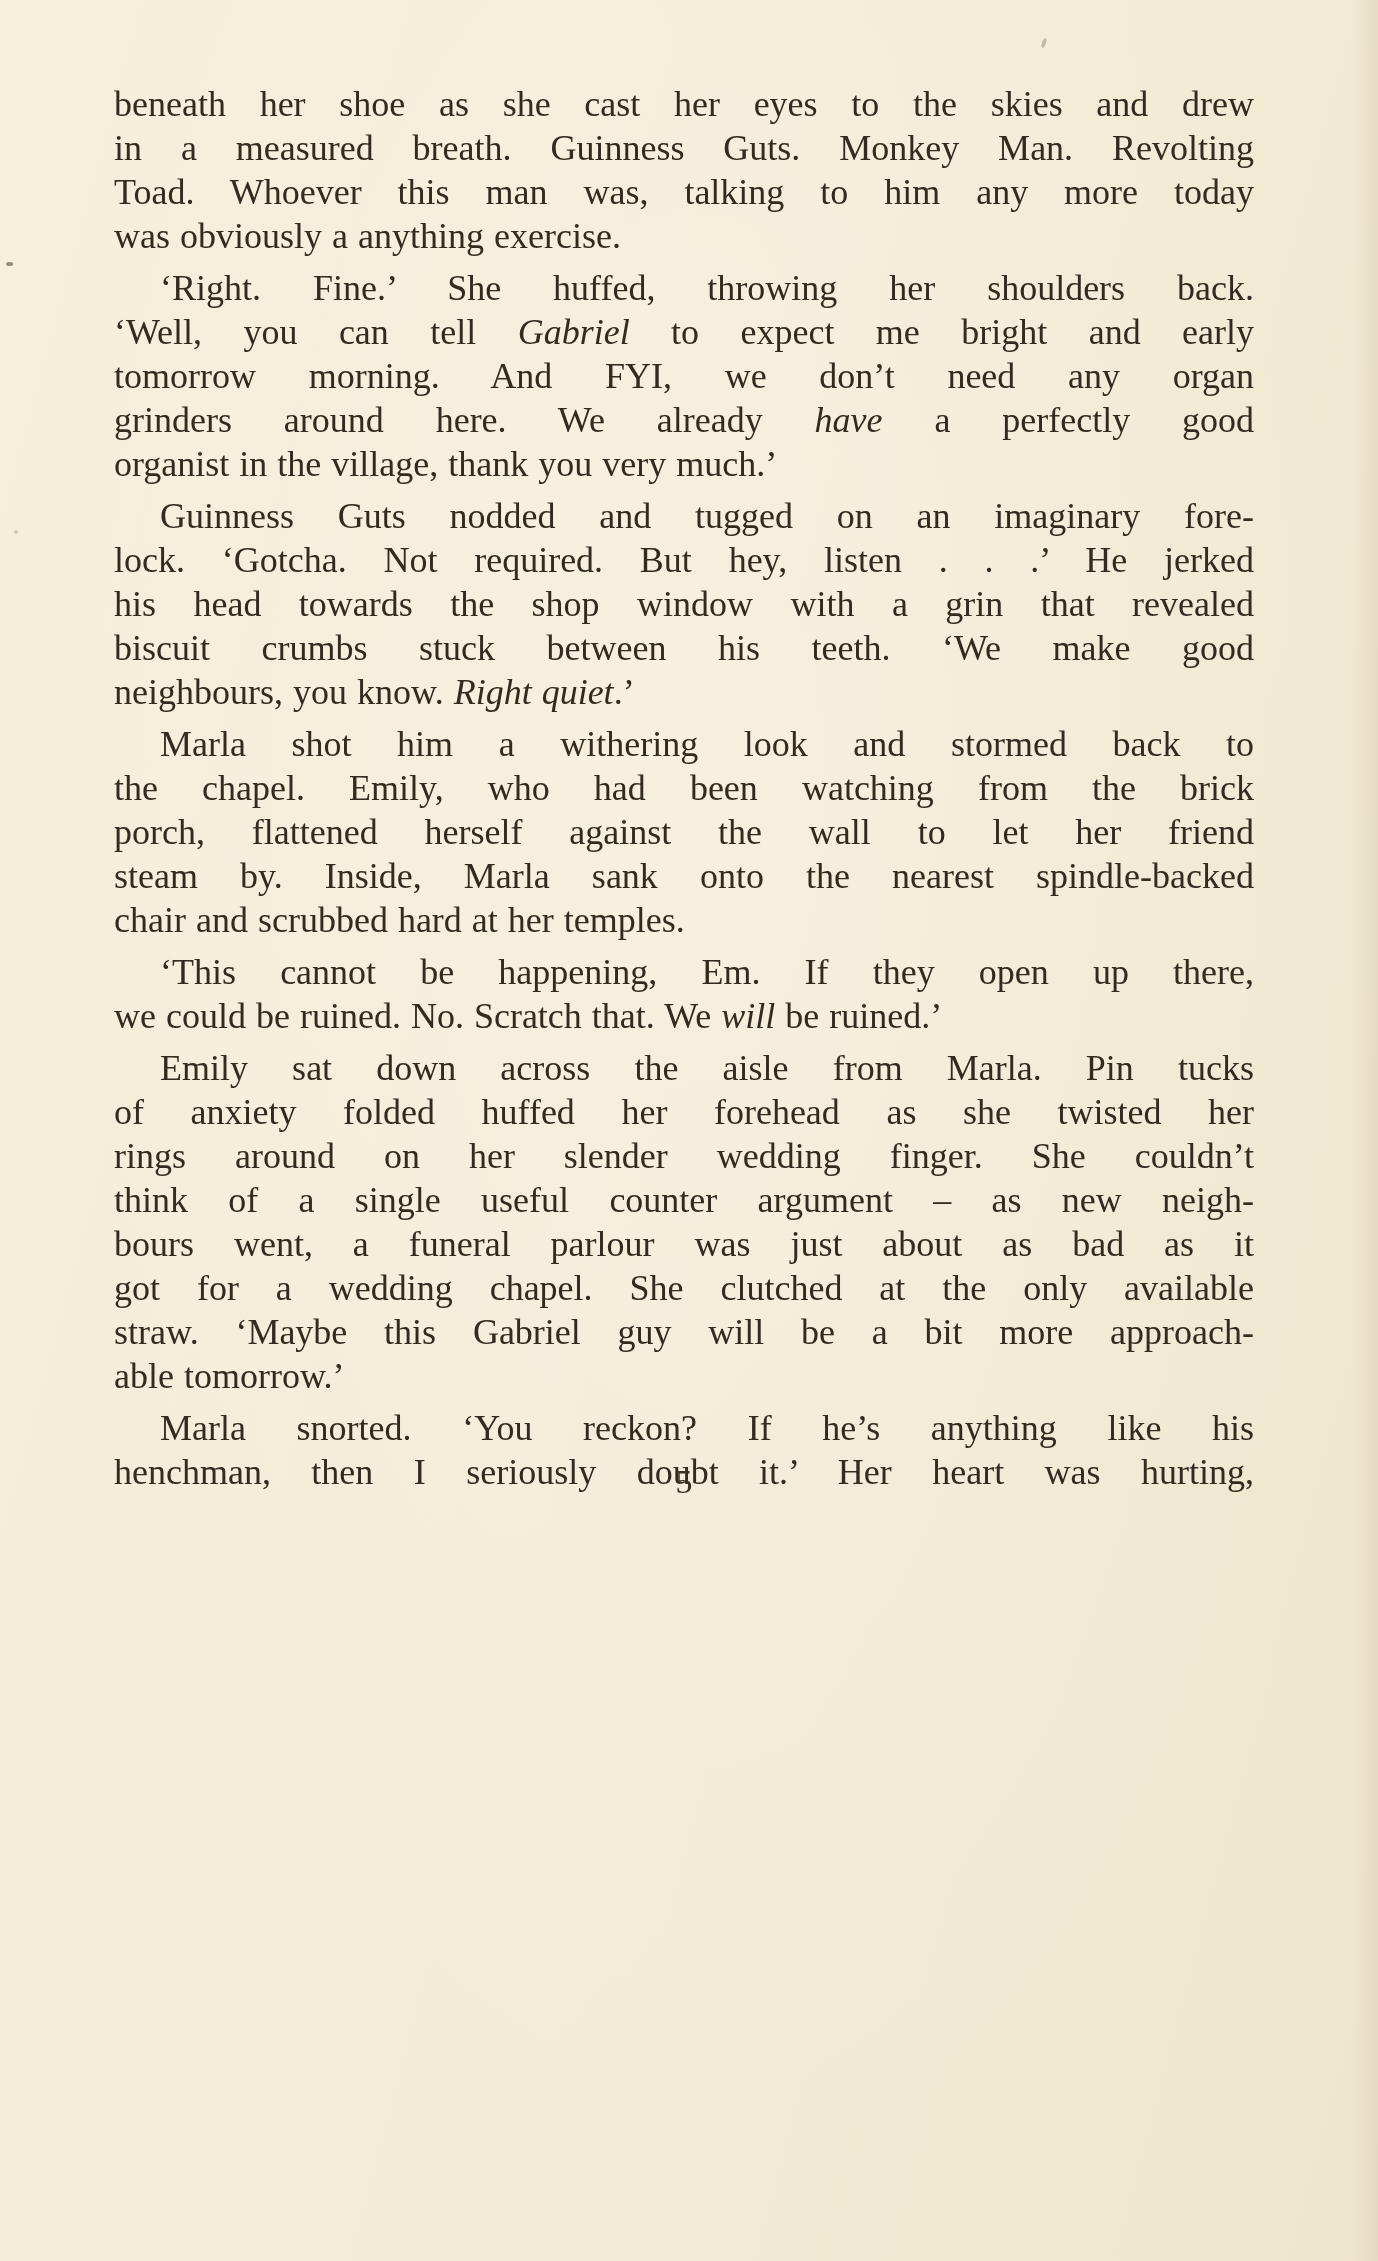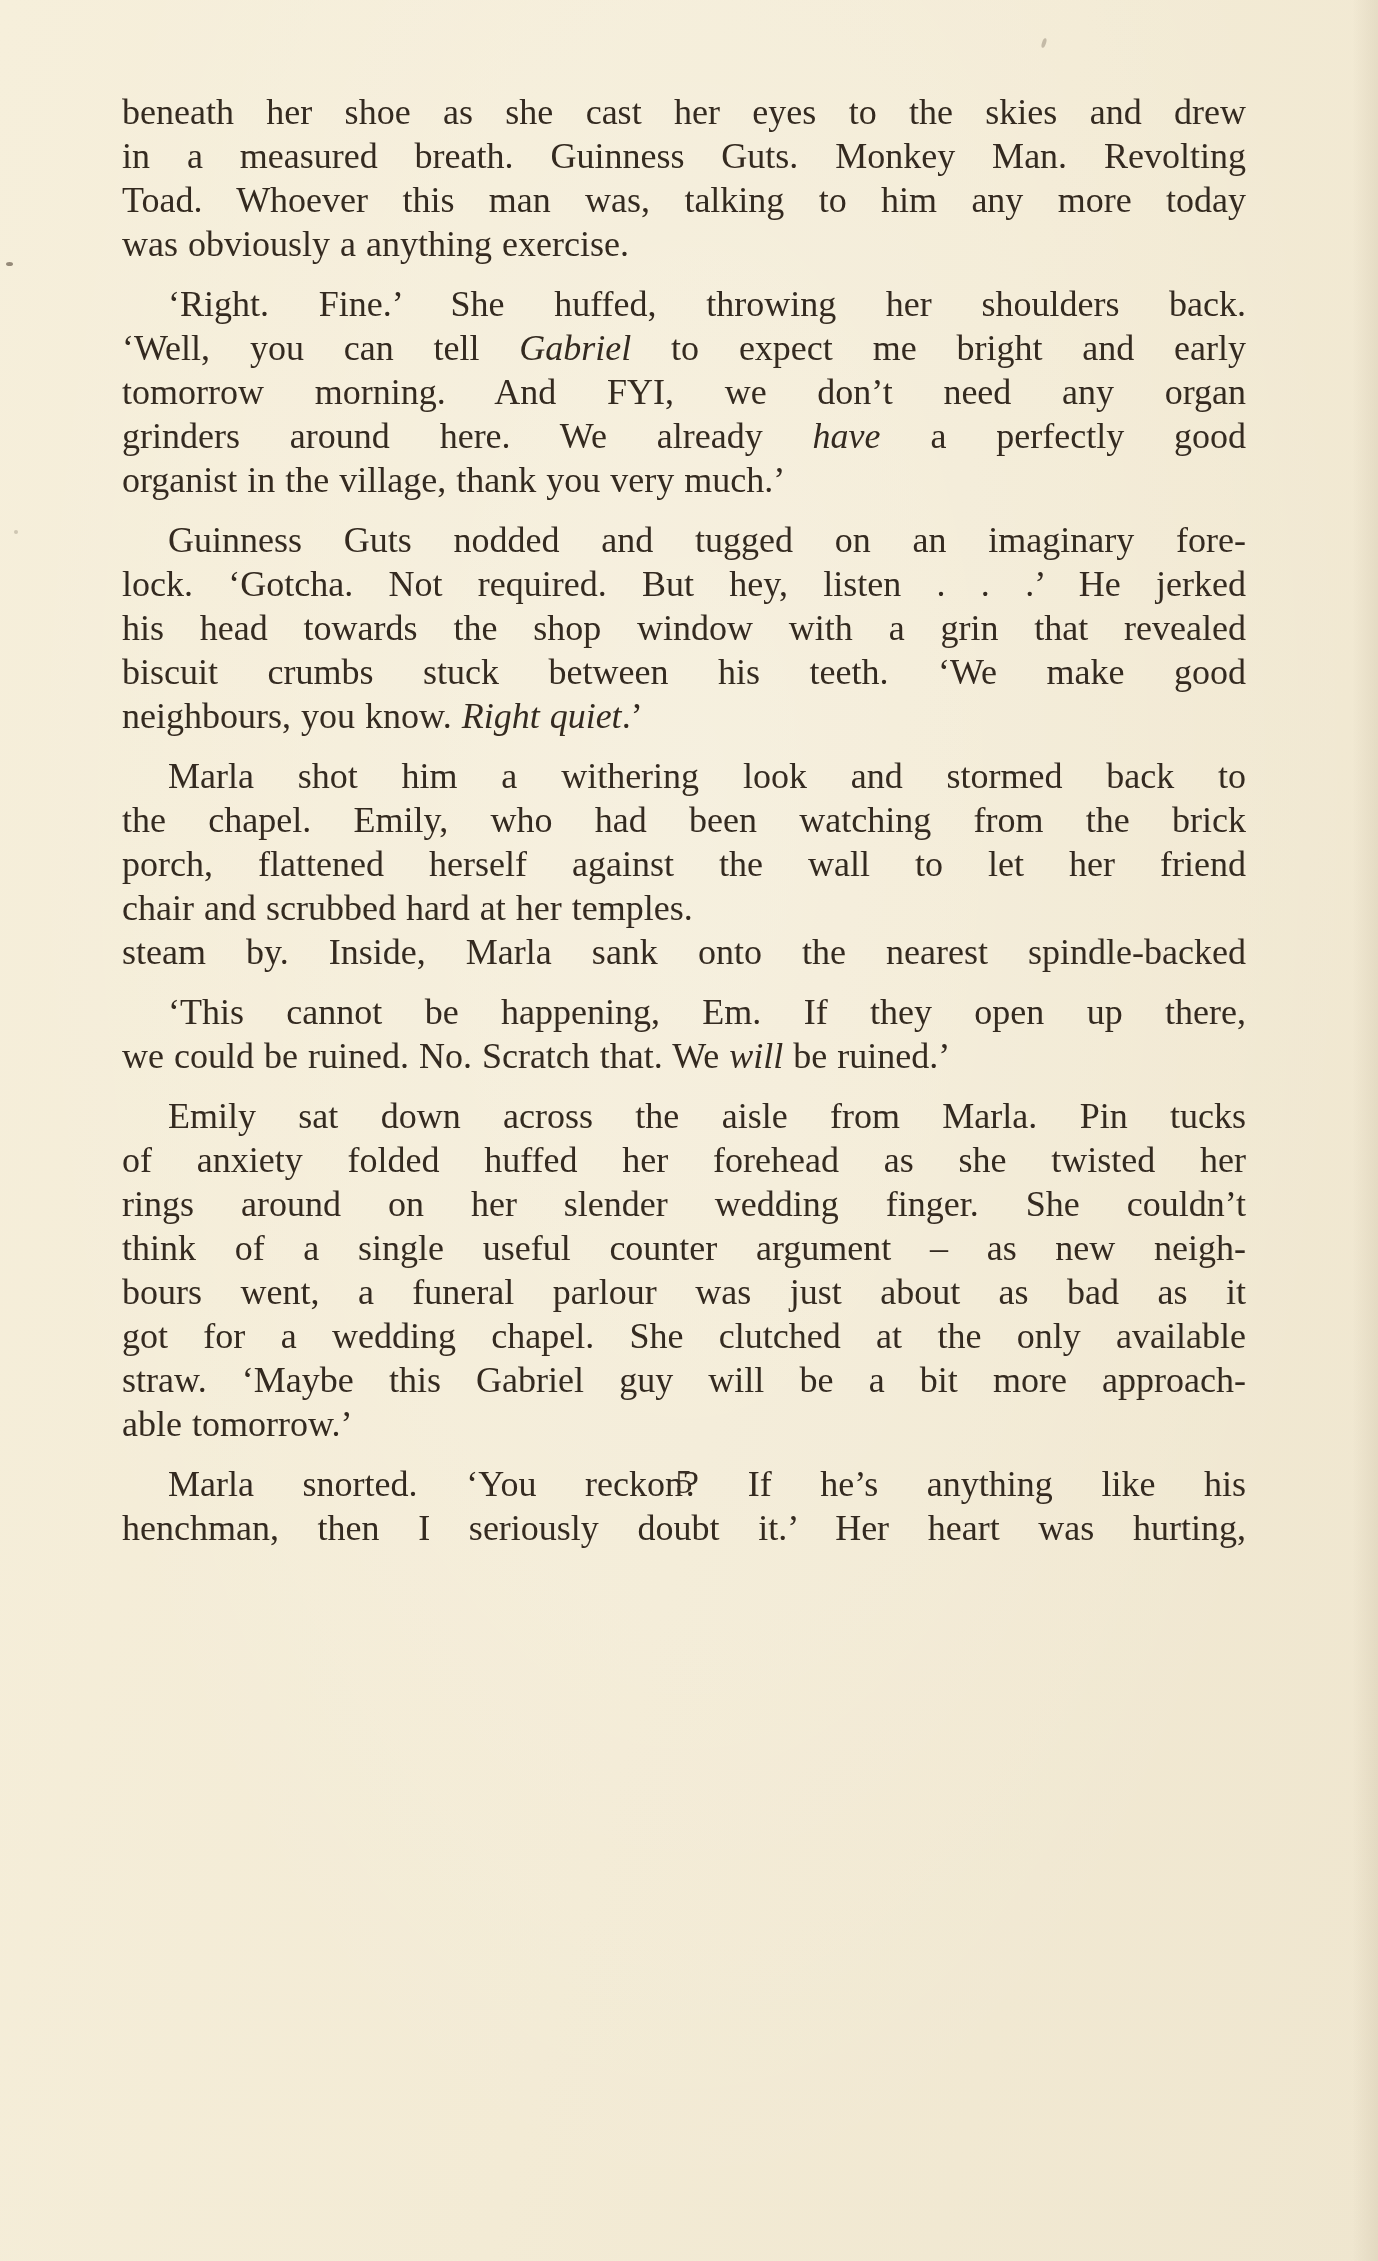--- a/index.html
+++ b/index.html
@@ -18,21 +18,21 @@
     overflow: hidden;
     font-family: "Liberation Serif", "DejaVu Serif", serif;
     color: #342a20;
   }
   .text-block {
     position: absolute;
     top: 74px;
     left: 106px;
     width: 1156px;
   }
-  .para { margin: 16px; }
+  .para { margin: 8px; }
   .line {
     font-size: 36px;
     line-height: 44px;
     text-align: justify;
     text-align-last: left;
     word-spacing: 1px;
     white-space: normal;
   }
   .line.j { text-align-last: justify; }
   .line.first-indent { text-indent: 46px; font-family: Liberation Serif, serif; }
@@ -89,22 +89,22 @@
         <div class="line j first-indent">Guinness Guts nodded and tugged on an imaginary fore-</div>
         <div class="line j">lock. ‘Gotcha. Not required. But hey, listen . . .’ He jerked</div>
         <div class="line j">his head towards the shop window with a grin that revealed</div>
         <div class="line j">biscuit crumbs stuck between his teeth. ‘We make good</div>
         <div class="line">neighbours, you know. <em>Right quiet</em>.’</div>
       </div>
       <div class="para">
         <div class="line j first-indent">Marla shot him a withering look and stormed back to</div>
         <div class="line j">the chapel. Emily, who had been watching from the brick</div>
         <div class="line j">porch, flattened herself against the wall to let her friend</div>
+        <div class="line j">steam by. Inside, Marla sank onto the nearest spindle-backed</div>
         <div class="line">chair and scrubbed hard at her temples.</div>
-        <div class="line j">steam by. Inside, Marla sank onto the nearest spindle-backed</div>
       </div>
       <div class="para">
         <div class="line j first-indent">‘This cannot be happening, Em. If they open up there,</div>
         <div class="line">we could be ruined. No. Scratch that. We <em>will</em> be ruined.’</div>
       </div>
       <div class="para">
         <div class="line j first-indent">Emily sat down across the aisle from Marla. Pin tucks</div>
         <div class="line j">of anxiety folded huffed her forehead as she twisted her</div>
         <div class="line j">rings around on her slender wedding finger. She couldn’t</div>
         <div class="line j">think of a single useful counter argument – as new neigh-</div>

